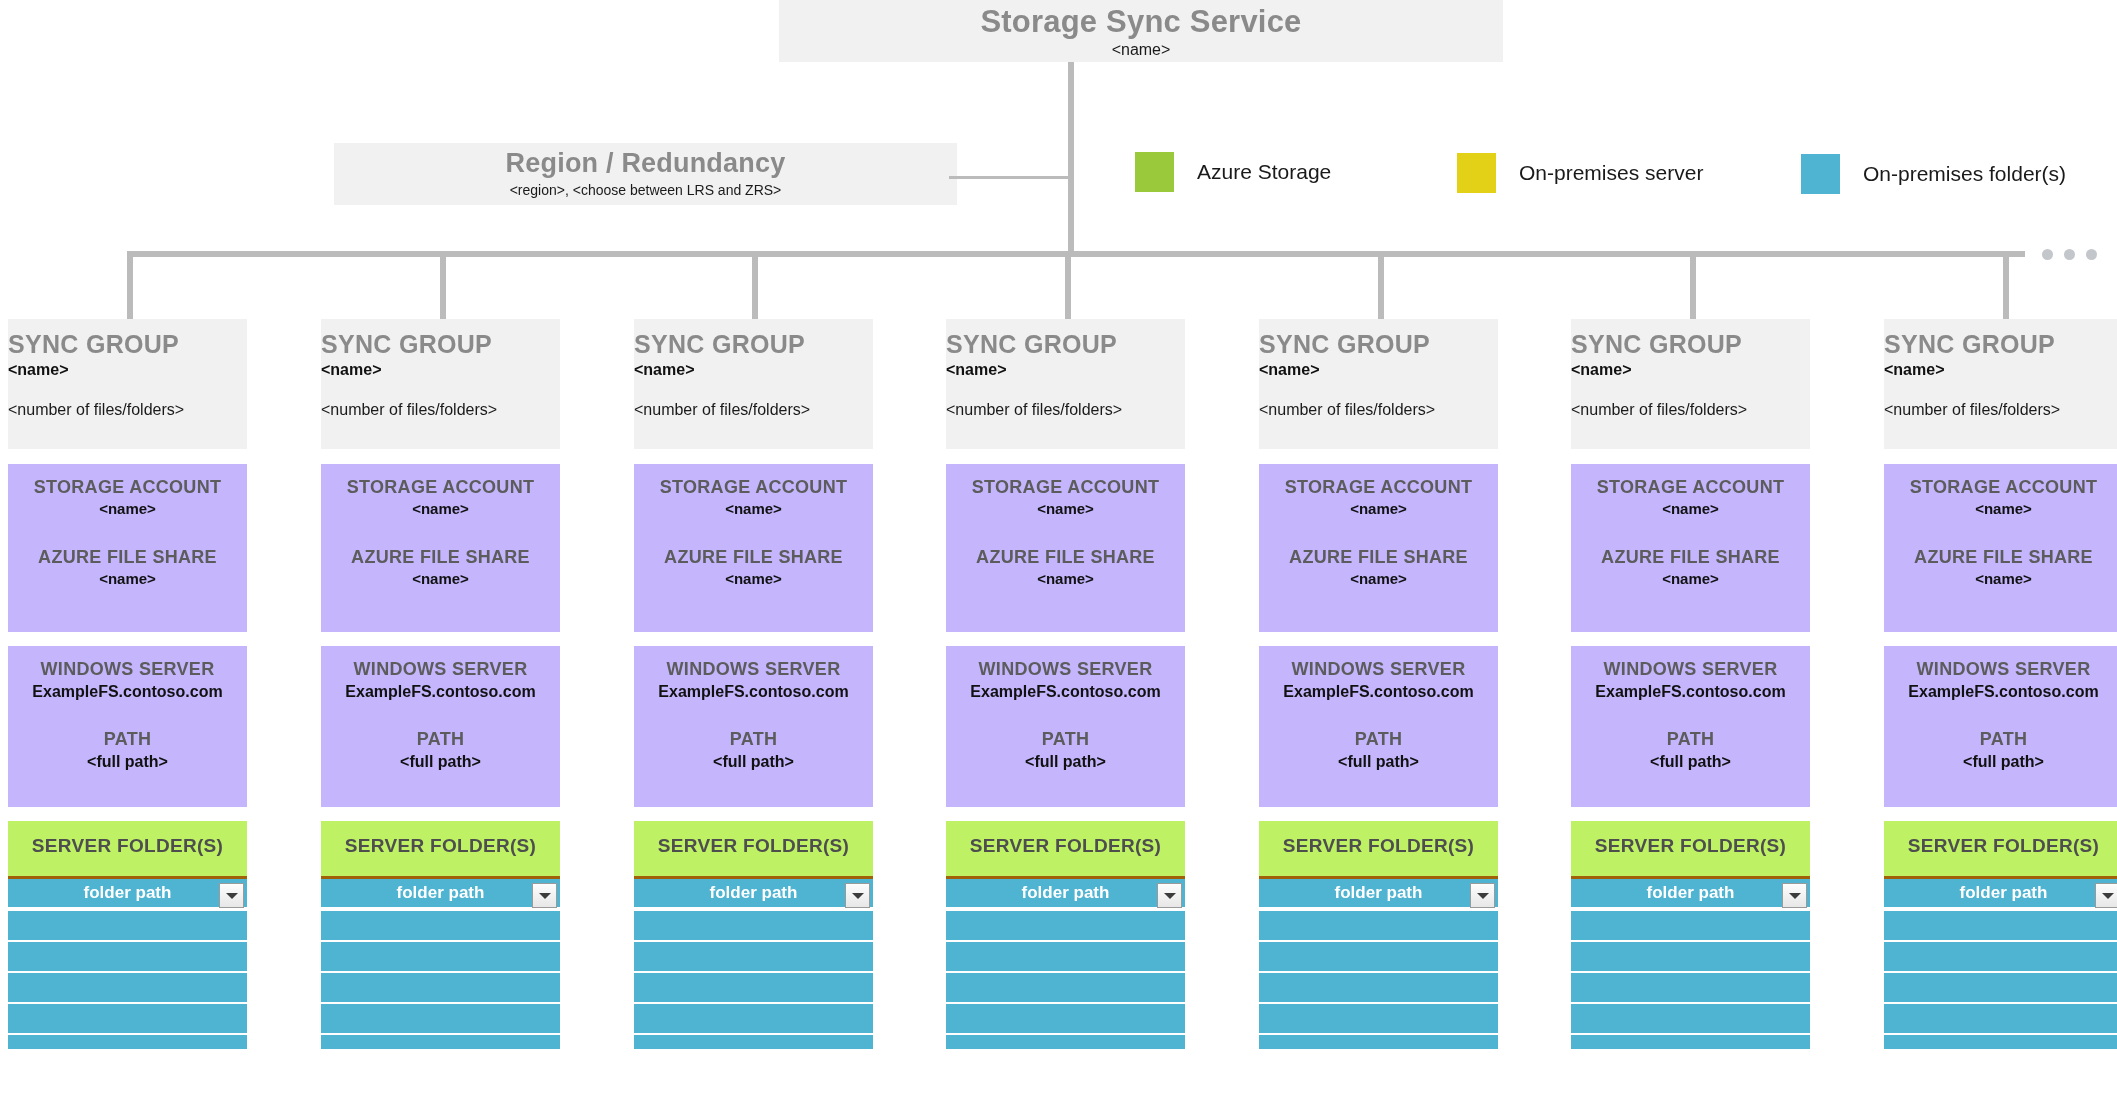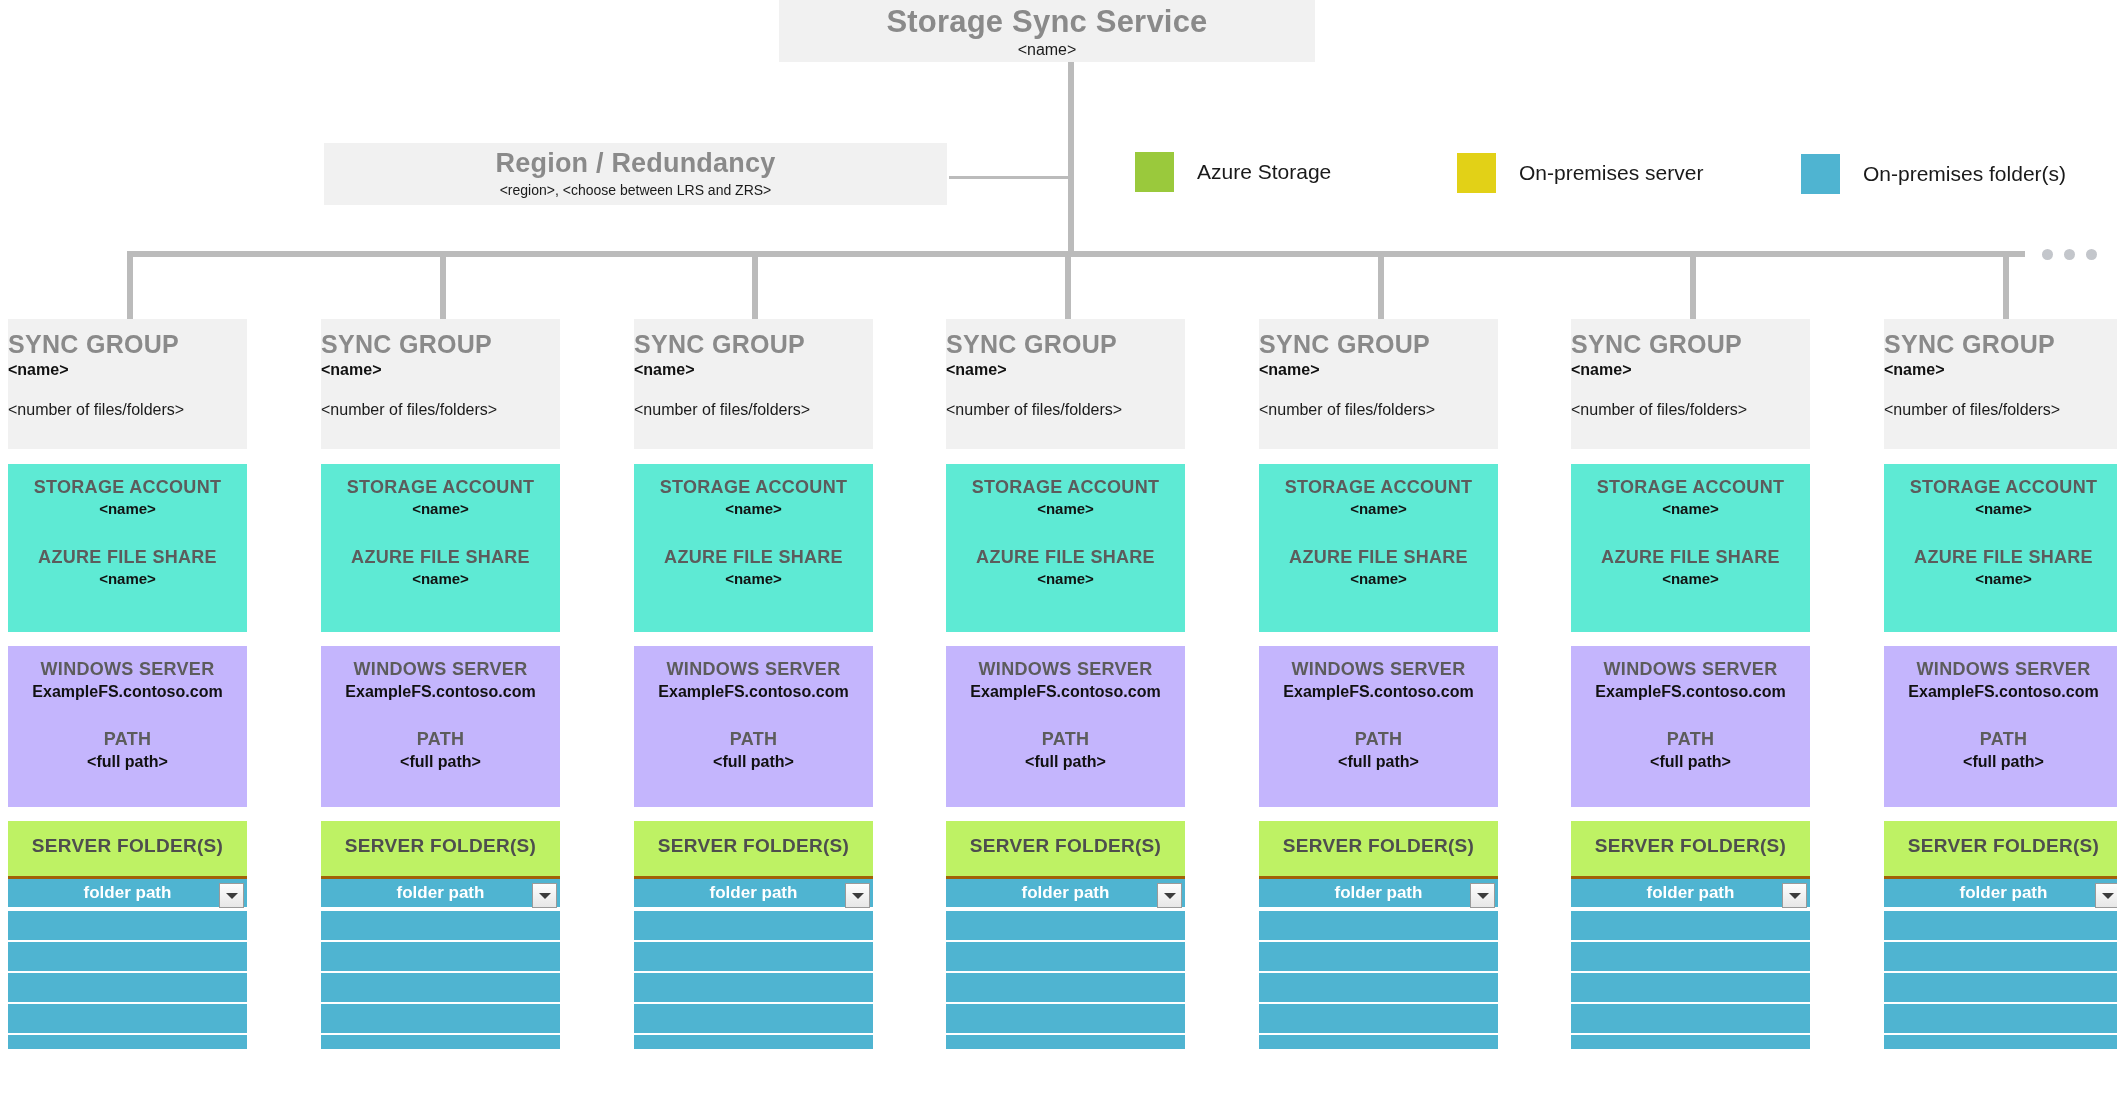--- a/index.html
+++ b/index.html
@@ -21,25 +21,25 @@
   .grey-box .title {
     color: #8a8a8a;
     font-weight: bold;
     letter-spacing: .2px;
   }
   .grey-box .sub {
     color: #1a1a1a;
     font-weight: bold;
   }
 
-  #sss-box { left: 779px; top: 0px; width: 536px; height: 62px; padding-top: 4px; }
+  #sss-box { left: 779px; top: 0px; width: 724px; height: 62px; padding-top: 4px; }
   #sss-box .title { font-size: 31px; line-height: 36px; }
   #sss-box .sub  { font-size: 16px; line-height: 20px; font-weight: normal; }
 
-  #region-box { left: 324px; top: 143px; width: 623px; height: 62px; padding-top: 4px; }
+  #region-box { left: 334px; top: 143px; width: 623px; height: 62px; padding-top: 4px; }
   #region-box .title { font-size: 27px; line-height: 33px; }
   #region-box .sub { font-size: 14px; line-height: 21px; font-weight: normal; }
 
   
   .line { position: absolute; background: #bbbbbb; }
   #sss-stem      { left: 1068px; top: 62px;  width: 6px;  height: 192px; }
   #region-link   { left: 949px;  top: 176px; width: 122px; height: 3px; }
   #bus           { left: 127px;  top: 251px; width: 1898px; height: 6px; }
 
   .drop { position: absolute; width: 6px; background: #bbbbbb; top: 251px; height: 68px; }
@@ -74,21 +74,21 @@
     letter-spacing: .3px;
   }
   .sg-box .sg-name {
     color: #111111; font-weight: bold; font-size: 16px; line-height: 22px;
   }
   .sg-box .sg-count {
     color: #1a1a1a; font-size: 16px; line-height: 20px; margin-top: 19px;
   }
 
   .azure-box {
-    background: #5eead4;
+    background: #c4b5fd;
     margin-top: 15px;
     height: 168px;
     text-align: center;
     padding-top: 12px;
   }
   .azure-box .h {
     color: #5c5c5c; font-weight: bold; font-size: 18px; line-height: 23px;
     letter-spacing: .3px;
   }
   .azure-box .v {

